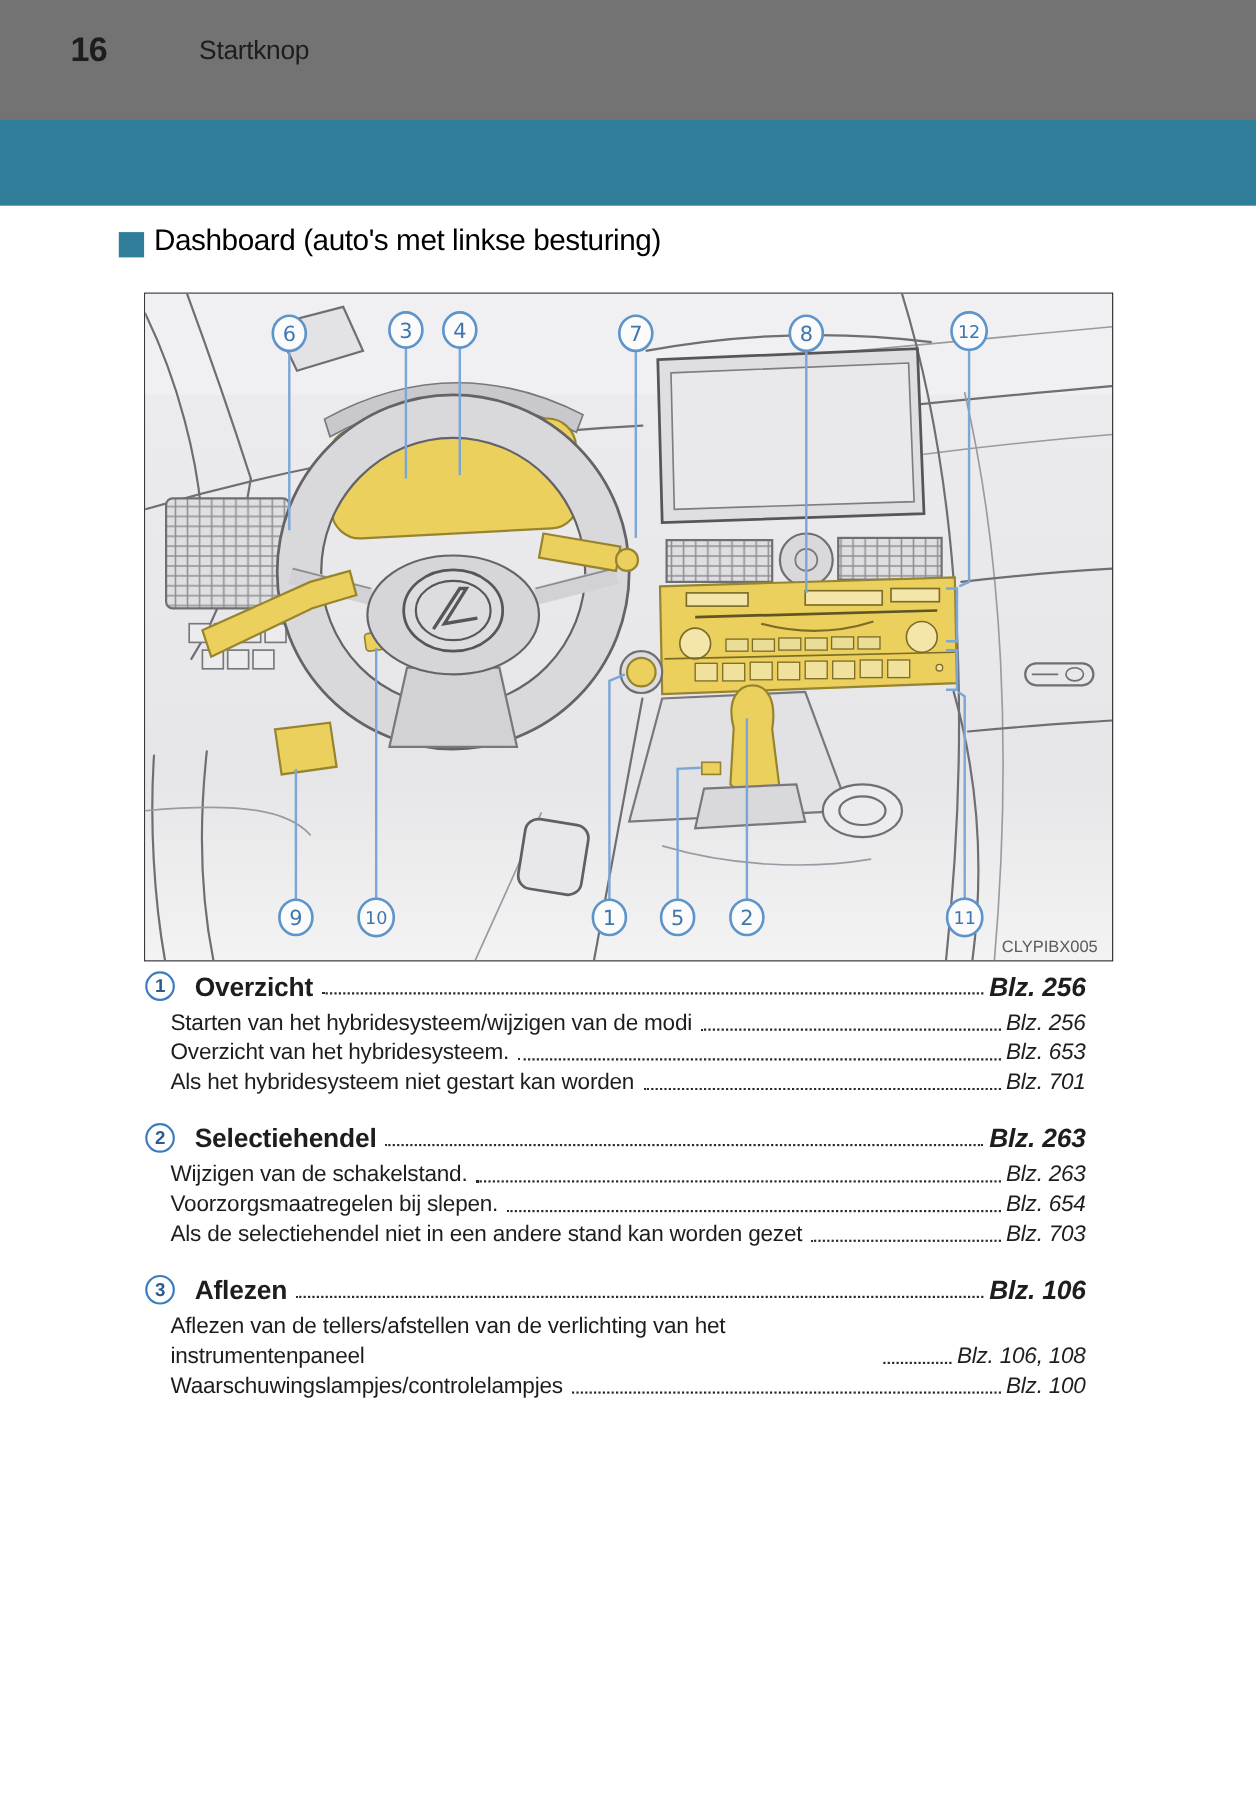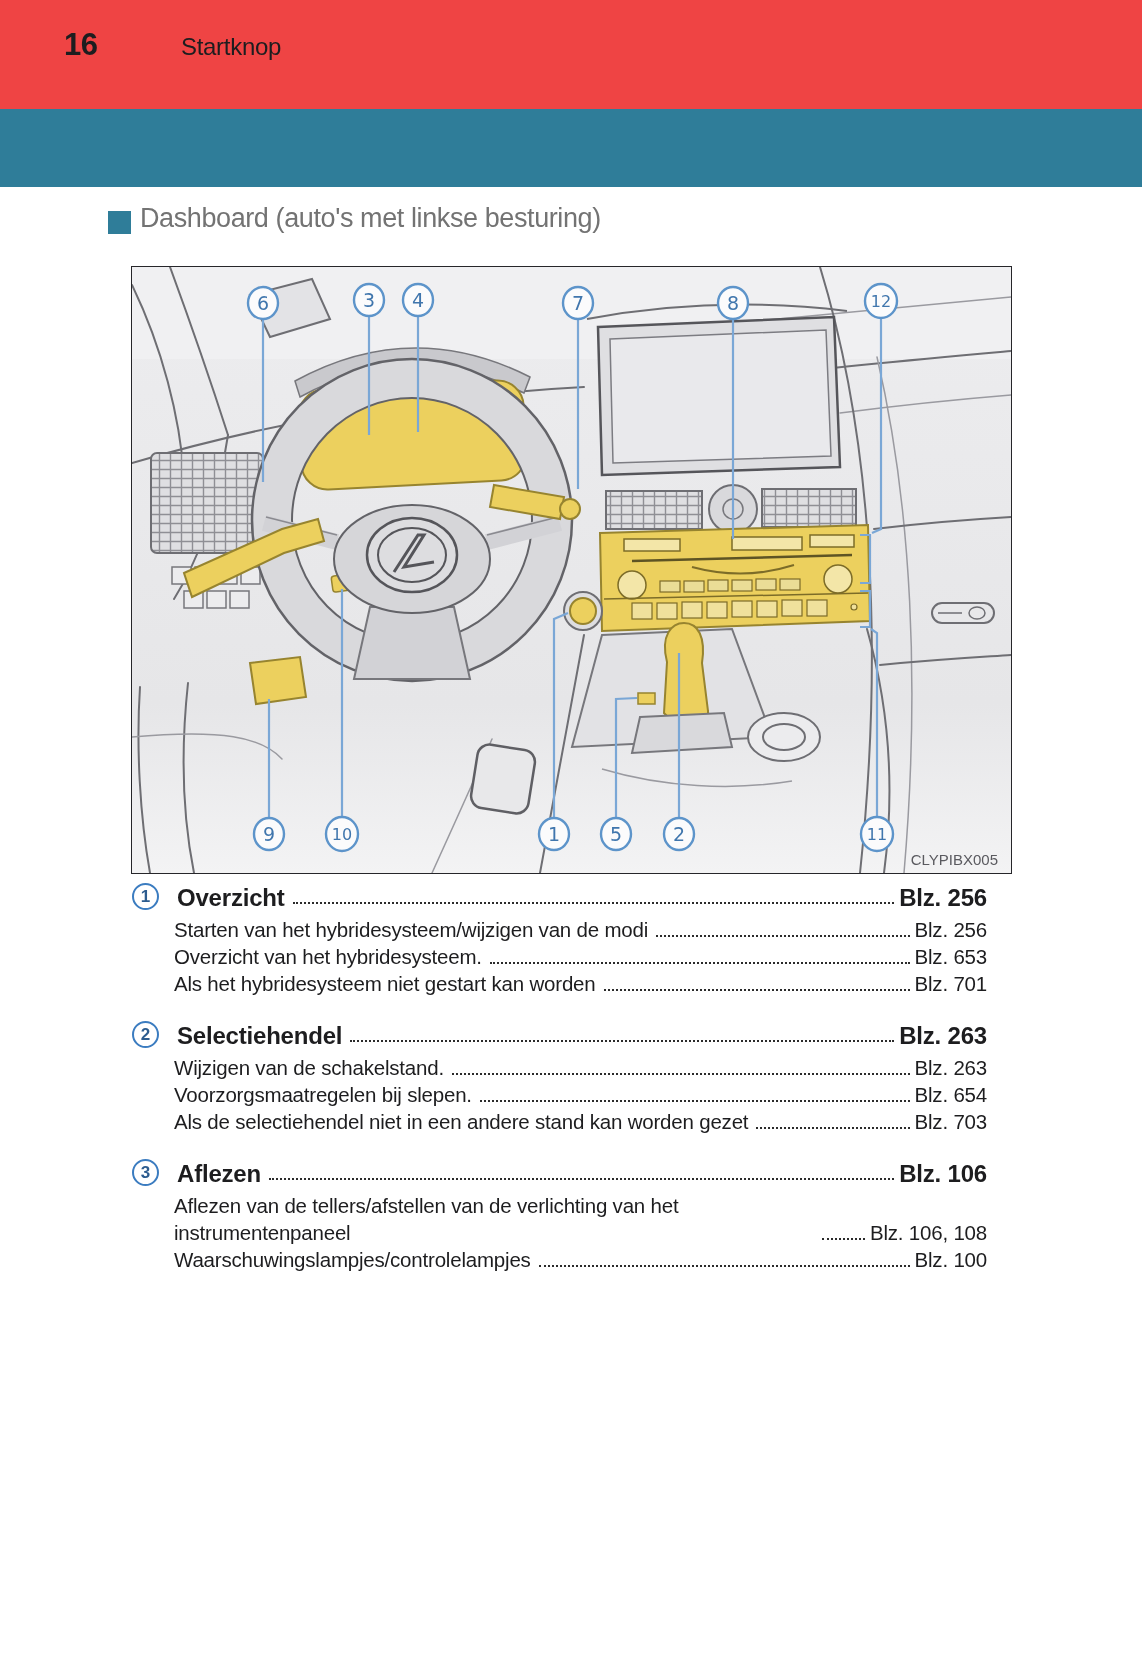--- a/index.html
+++ b/index.html
@@ -1,47 +1,47 @@
 <!DOCTYPE html>
 <html><head>
 <meta charset="utf-8">
 <style>
   html,body{margin:0;padding:0;}
   body{
     width:1142px;height:1654px;position:relative;background:#ffffff;
     font-family:"Liberation Sans",sans-serif;color:#1d1d1f;overflow:hidden;
   }
   
-  .top-band{position:absolute;left:0;top:0;width:1142px;height:117px;background:#ef4444;}
+  .top-band{position:absolute;left:0;top:0;width:1142px;height:117px;background:#737373;}
   .page-num{position:absolute;left:64px;top:27px;font-size:31px;font-weight:bold;letter-spacing:-0.5px;}
   .section-name{position:absolute;left:181px;top:33px;font-size:24px;letter-spacing:-0.3px;}
   .teal-band{position:absolute;left:0;top:109px;width:1142px;height:78px;background:#2f7d99;}
   
   .heading-square{position:absolute;left:108px;top:211px;width:23px;height:23px;background:#2f7d99;}
-  .section-heading{position:absolute;left:140px;top:203px;font-size:27px;letter-spacing:-0.4px;color:#737373;}
+  .section-heading{position:absolute;left:140px;top:203px;font-size:27px;letter-spacing:-0.4px;color:#000000;}
   
   .figure-box{
     position:absolute;left:131px;top:266px;width:879px;height:606px;
     border:1px solid #26262a;background:#eaeaec;
   }
   .figure-box svg{display:block;}
   
   .index{position:absolute;left:131px;top:880px;width:856px;}
   .index-item{margin-bottom:21px;}
   .item-main{display:flex;align-items:flex-end;font-size:24px;font-weight:bold;letter-spacing:-0.2px;min-height:32px;margin-bottom:4px;}
   .num-circle{
     box-sizing:border-box;width:27px;height:27px;border:2.5px solid #3b7cc0;border-radius:50%;
     color:#2c5c8f;font-size:17px;font-weight:bold;display:flex;align-items:center;justify-content:center;
     margin:0 18px 2px 1px;flex:none;
   }
   .leader{flex:1 1 auto;min-width:28px;border-bottom:2.6px dotted #2b2b2b;margin:0 5px 8px 8px;}
-  .sub-row{display:flex;align-items:flex-end;font-size:20.5px;line-height:27px;margin-left:43px;letter-spacing:-0.2px;}
+  .sub-row{display:flex;align-items:flex-end;font-size:20.5px;line-height:27px;margin-left:24px;letter-spacing:-0.2px;}
   .sub-row .leader{border-bottom-width:2.2px;margin-bottom:6px;}
   .sub-text{max-width:640px;}
-  .item-page,.sub-page{flex:none;white-space:nowrap;}
+  .item-page,.sub-page{flex:none;white-space:nowrap;font-style:italic;}
 </style>
 </head>
 <body>
 
 <div class="top-band">
   <div class="page-num">16</div>
   <div class="section-name">Startknop</div>
 </div>
 <div class="teal-band"></div>
 

